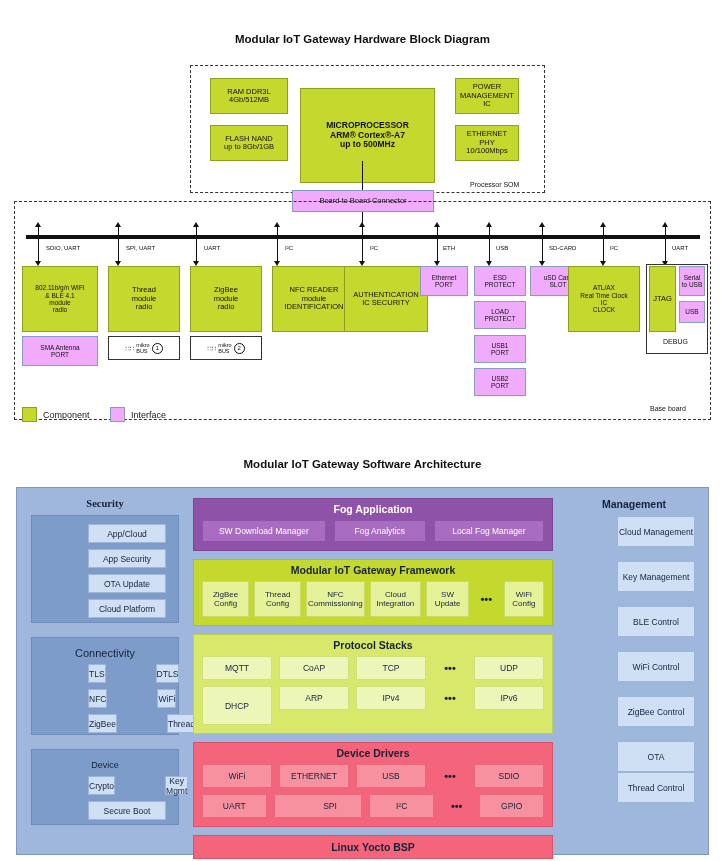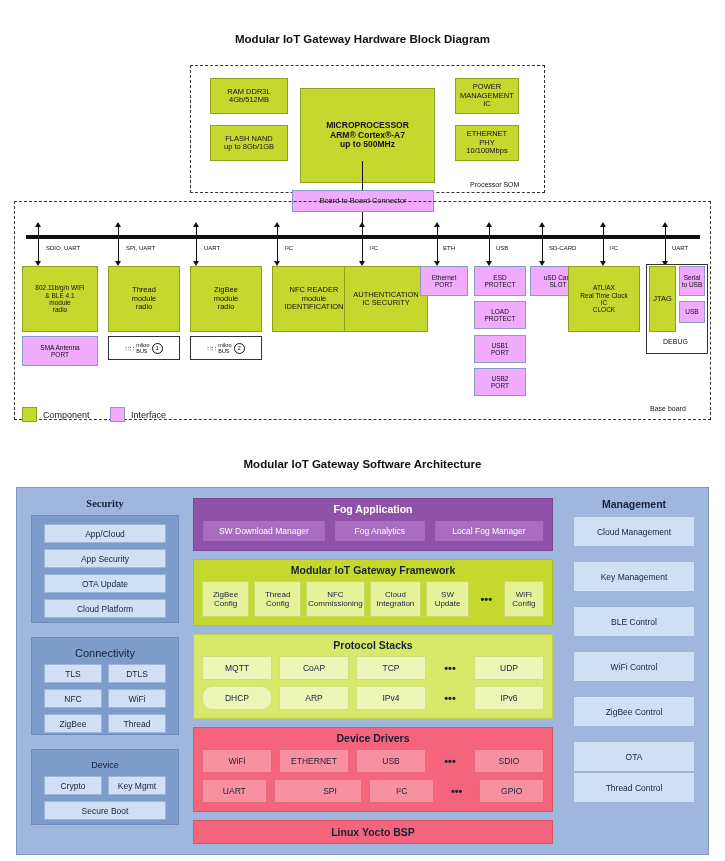--- a/index.html
+++ b/index.html
@@ -37,21 +37,21 @@
   .mikro{font-size:5.5px;display:flex;align-items:center;justify-content:center;gap:2px;color:#111;}
   .mikro .dots{letter-spacing:0px;font-size:7px;line-height:1;}
   .circnum{display:inline-block;border:1px solid #111;border-radius:50%;width:9px;height:9px;line-height:8px;text-align:center;font-size:6px;}
 
   
   #sw{position:absolute;left:16px;top:487px;width:693px;height:368px;background:#9fb6dd;border:1px solid #7f97c0;box-sizing:border-box;}
   .col{position:absolute;box-sizing:border-box;}
   .panel{background:#7e9cc9;border:1px solid #6f8cb8;box-sizing:border-box;}
   .swtitle{font-size:10.5px;font-weight:bold;color:#15223a;text-align:center;}
   .cell{box-sizing:border-box;display:flex;align-items:center;justify-content:center;text-align:center;font-size:8.5px;color:#15223a;}
-  .cell-blue{background:#cfe0f5;border:1px solid #9db6d8;}
+  .cell-blue{background:#cfe0f5;border:1px solid #9db6d8;margin-left:44px;}
   .band{box-sizing:border-box;}
   .band-purple{background:#8e53a8;border:1px solid #7b4694;}
   .band-green{background:#c4d82e;border:1px solid #adc022;}
   .band-lime{background:#d7e86a;border:1px solid #bdd04f;}
   .band-pink{background:#f4647b;border:1px solid #dd5268;}
   .bandhdr{text-align:center;font-weight:bold;color:#fff;font-size:10.5px;}
   .bandhdr.dark{color:#15223a;}
   .cell-purple{background:#a86cc0;border:1px solid #8e53a8;color:#fff;font-size:8.5px;}
   .cell-lime{background:#e6f29a;border:1px solid #c9d96d;color:#15223a;font-size:8px;}
   .cell-lime2{background:#edf6b9;border:1px solid #cfe07d;color:#15223a;font-size:8.5px;}
@@ -280,21 +280,21 @@
     <div class="band band-lime" style="margin-top:8px;padding:4px 8px 8px 8px;">
       <div class="bandhdr dark" style="margin-bottom:5px;">Protocol Stacks</div>
       <div style="display:flex;gap:7px;">
         <div class="cell cell-lime2" style="flex:1;height:24px;">MQTT</div>
         <div class="cell cell-lime2" style="flex:1;height:24px;">CoAP</div>
         <div class="cell cell-lime2" style="flex:1;height:24px;">TCP</div>
         <div class="dots3" style="flex:0.5;height:24px;">•••</div>
         <div class="cell cell-lime2" style="flex:1;height:24px;">UDP</div>
       </div>
       <div style="display:flex;gap:7px;margin-top:6px;">
-        <div class="cell cell-lime2" style="flex:1;height:24px;border-radius:10px;">DHCP</div>
+        <div class="cell cell-lime2" style="flex:1;height:39px;">DHCP</div>
         <div class="cell cell-lime2" style="flex:1;height:24px;">ARP</div>
         <div class="cell cell-lime2" style="flex:1;height:24px;">IPv4</div>
         <div class="dots3" style="flex:0.5;height:24px;">•••</div>
         <div class="cell cell-lime2" style="flex:1;height:24px;">IPv6</div>
       </div>
     </div>
 
     <div class="band band-pink" style="margin-top:8px;padding:4px 8px 8px 8px;">
       <div class="bandhdr dark" style="margin-bottom:5px;">Device Drivers</div>
       <div style="display:flex;gap:7px;">

